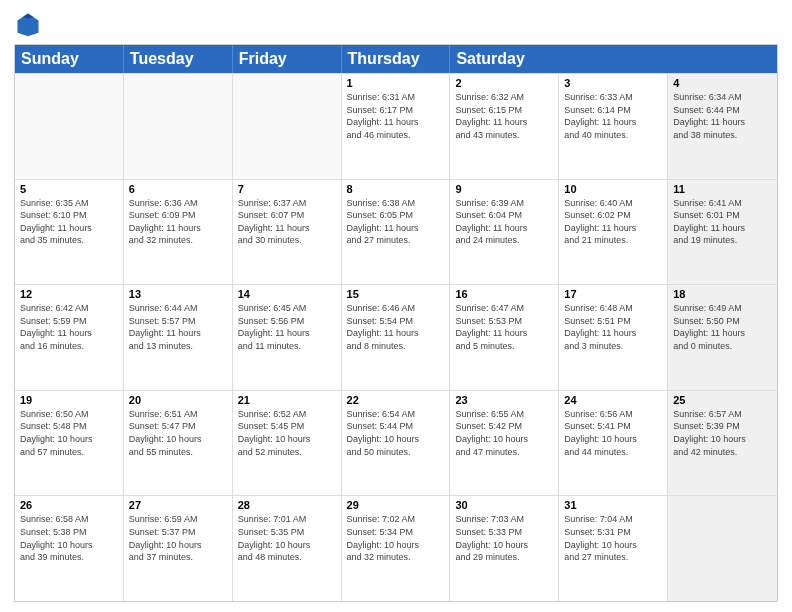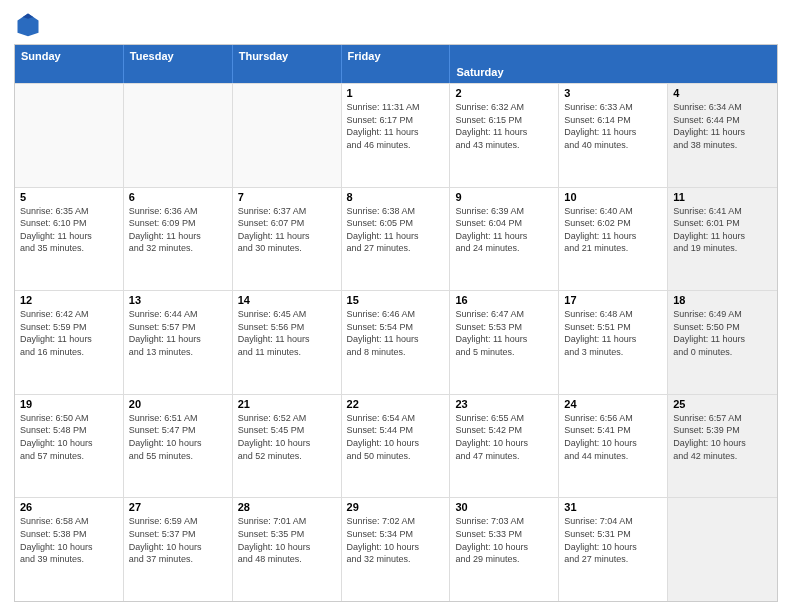--- a/index.html
+++ b/index.html
@@ -59,26 +59,26 @@
       border: 1px solid #ccc;
     }
     .cal-header {
       display: grid;
       grid-template-columns: repeat(7, 1fr);
       background: #2a6bbf;
     }
     .cal-header-cell {
       color: #fff;
       font-weight: bold;
-      font-size: 11px;
+      font-size: 16px;
       padding: 5px 6px;
       border-right: 1px solid #4a8bdf;
       text-align: left;
     }
-    .cal-header-cell:last-child { border-right: none; margin-top: 16px; }
+    .cal-header-cell:last-child { border-right: none; }
     .cal-body {
       flex: 1;
       display: flex;
       flex-direction: column;
     }
     .cal-row {
       display: grid;
       grid-template-columns: repeat(7, 1fr);
       flex: 1;
       border-top: 1px solid #ddd;
@@ -126,32 +126,32 @@
     <div class="title-block">
       <div class="month-title"></div>
       <div class="subtitle"></div>
     </div>
   </div>
 
   <div class="calendar">
     <div class="cal-header">
     <div class="cal-header-cell">Sunday</div>
         <div class="cal-header-cell">Tuesday</div>
+        <div class="cal-header-cell">Friday</div>
         <div class="cal-header-cell">Thursday</div>
-        <div class="cal-header-cell">Friday</div>
         <div class="cal-header-cell">Saturday</div>
       </div>
     <div class="cal-body">
     <div class="cal-row">
           <div class="cal-cell empty"></div>
           <div class="cal-cell empty"></div>
           <div class="cal-cell empty"></div>
           <div class="cal-cell">
             <span class="day-num">1</span>
-            <div class="cell-line">Sunrise: 11:31 AM</div>
+            <div class="cell-line">Sunrise: 6:31 AM</div>
             <div class="cell-line">Sunset: 6:17 PM</div>
             <div class="cell-line">Daylight: 11 hours</div>
             <div class="cell-line">and 46 minutes.</div>
           </div>
           <div class="cal-cell">
             <span class="day-num">2</span>
             <div class="cell-line">Sunrise: 6:32 AM</div>
             <div class="cell-line">Sunset: 6:15 PM</div>
             <div class="cell-line">Daylight: 11 hours</div>
             <div class="cell-line">and 43 minutes.</div>

